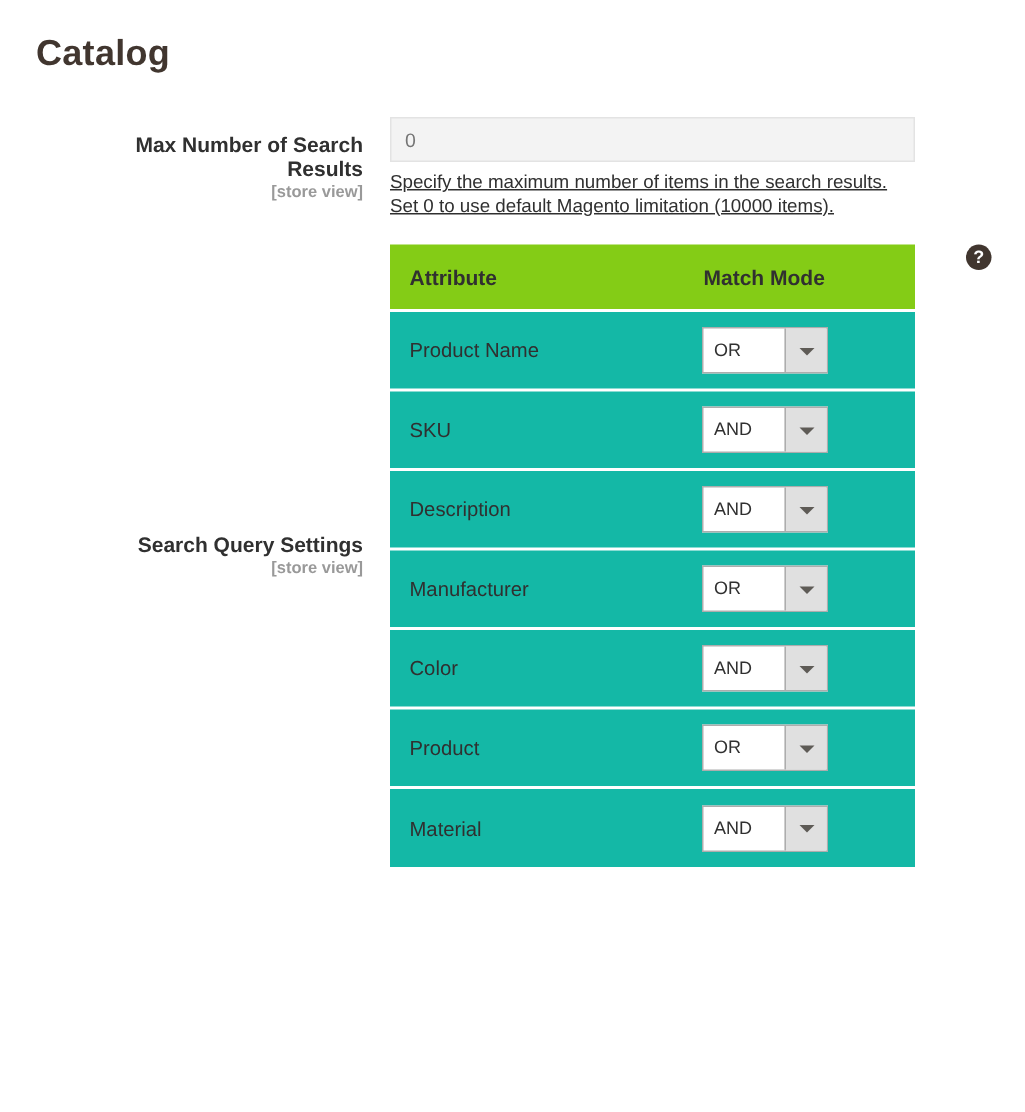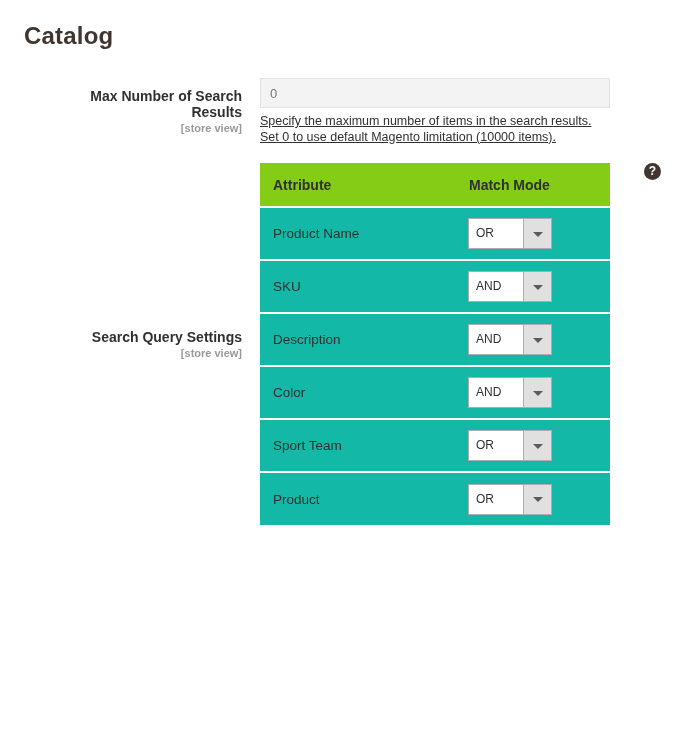--- a/index.html
+++ b/index.html
@@ -229,31 +229,35 @@
             </tr>
             <tr>
               <td class="cell-attribute">SKU</td>
               <td class="cell-match"><span class="select-wrap"><span class="select-value">AND</span><span class="select-button"></span></span></td>
             </tr>
             <tr>
               <td class="cell-attribute">Description</td>
               <td class="cell-match"><span class="select-wrap"><span class="select-value">AND</span><span class="select-button"></span></span></td>
             </tr>
             <tr>
+              <td class="cell-attribute">Manufacturer</td>
+              <td class="cell-match"><span class="select-wrap"><span class="select-value">OR</span><span class="select-button"></span></span></td>
+            </tr>
+            <tr>
               <td class="cell-attribute">Color</td>
               <td class="cell-match"><span class="select-wrap"><span class="select-value">AND</span><span class="select-button"></span></span></td>
-            </tr>
-            <tr>
-              <td class="cell-attribute">Sport Team</td>
-              <td class="cell-match"><span class="select-wrap"><span class="select-value">OR</span><span class="select-button"></span></span></td>
             </tr>
             <tr>
               <td class="cell-attribute">Product</td>
               <td class="cell-match"><span class="select-wrap"><span class="select-value">OR</span><span class="select-button"></span></span></td>
             </tr>
+            <tr>
+              <td class="cell-attribute">Material</td>
+              <td class="cell-match"><span class="select-wrap"><span class="select-value">AND</span><span class="select-button"></span></span></td>
+            </tr>
           </tbody>
       </table>
     </div>
   </div>
 
   <div class="help-icon">?</div>
 
 </div>
 
 </body></html>

